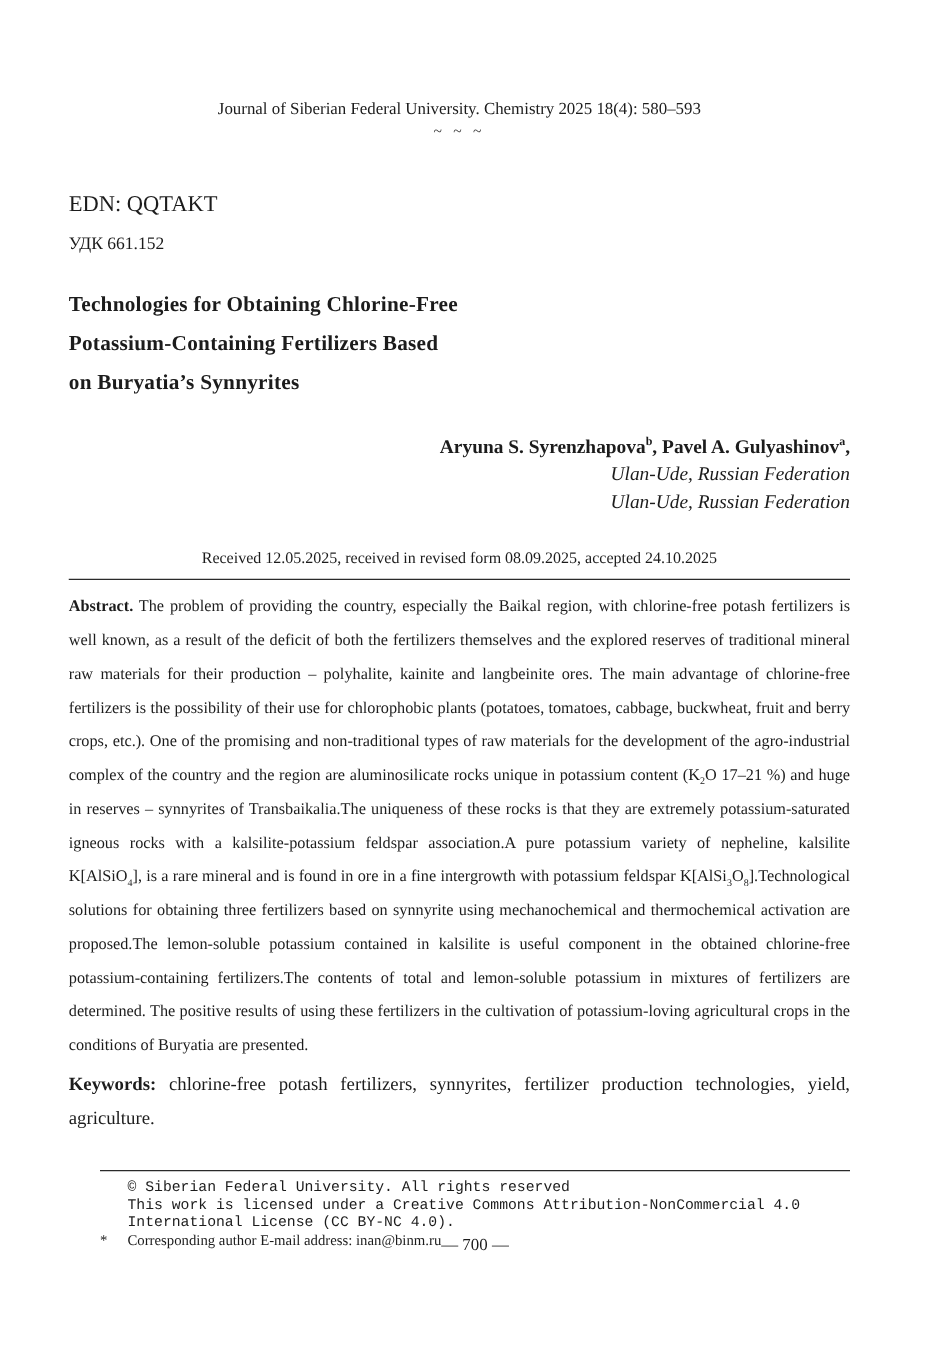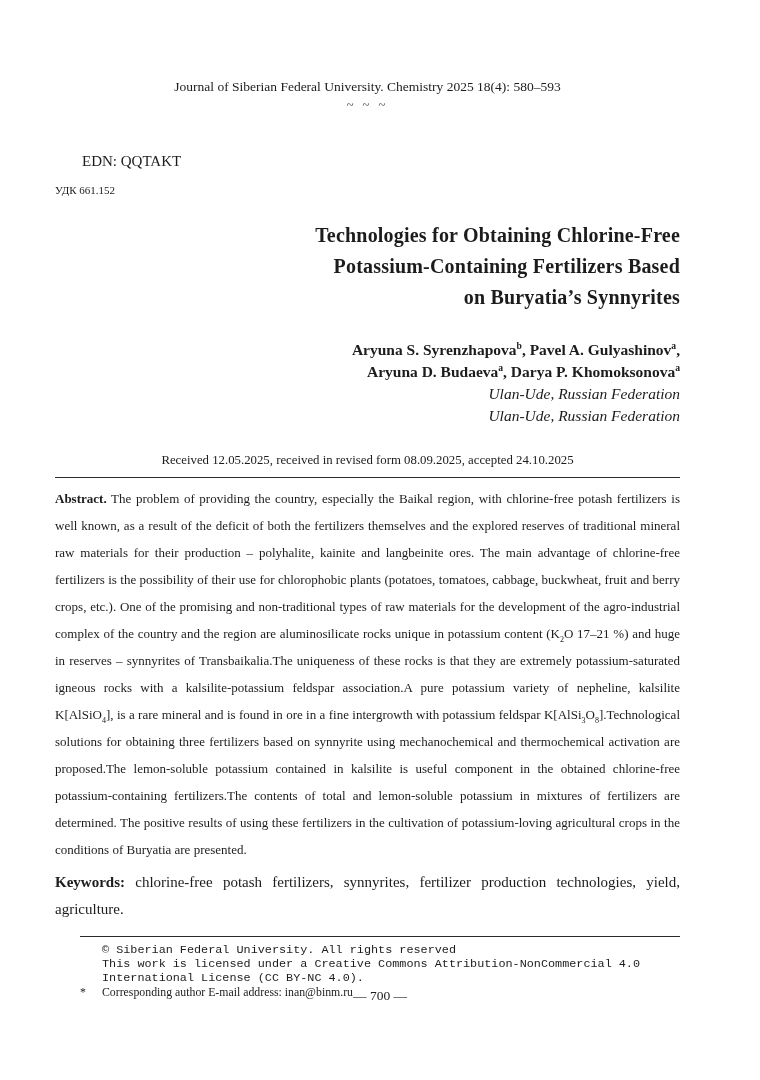--- a/index.html
+++ b/index.html
@@ -12,23 +12,23 @@
     position: relative;
     width: 760px;
     height: 1080px;
     background: #ffffff;
     box-sizing: border-box;
     padding: 78px 80px 0 55px;
     overflow: hidden;
   }
   .running-head { text-align: center; font-size: 13.5px; line-height: 17px; }
   .ornament { text-align: center; font-size: 12.5px; margin-top: 3px; letter-spacing: 3px; color: #333; }
-  .edn { margin-top: 40px; font-size: 15px; margin-left: 27px; }
-  .udc { margin-top: 14px; font-size: 11px; }
-  .title { margin: 24px 0 0 0; font-size: 20px; font-weight: bold; line-height: 31px; letter-spacing: 0.2px; text-align: right; }
+  .edn { margin-top: 40px; font-size: 18px; }
+  .udc { margin-top: 14px; font-size: 14px; }
+  .title { margin: 24px 0 0 0; font-size: 17px; font-weight: bold; line-height: 31px; letter-spacing: 0.2px; }
   .authors { margin-top: 26px; text-align: right; font-weight: bold; font-size: 15.5px; line-height: 22px; }
   .affils { text-align: right; font-style: italic; font-size: 15.5px; line-height: 22px; }
   .received { margin-top: 26px; text-align: center; font-size: 12.8px; }
   .abstract-rule { margin-top: 9px; border-top: 1.4px solid #2a2a2a; height: 0; }
   .abstract { margin: 7px 0 0 0; font-size: 13px; line-height: 27px; text-align: justify; }
   .keywords { margin: 6px 0 0 0; font-size: 15px; line-height: 27px; text-align: justify; }
   .abstract b, .keywords b { font-weight: bold; }
   sup { font-size: 0.62em; line-height: 0; }
   sub { font-size: 0.62em; line-height: 0; }
   .footnote-block {
@@ -56,21 +56,20 @@
   <div class="udc">УДК 661.152</div>
 
   <h1 class="title">
     <div>Technologies for Obtaining Chlorine-Free</div>
     <div>Potassium-Containing Fertilizers Based</div>
     <div>on Buryatia’s Synnyrites</div>
   </h1>
 
   <div class="authors">
     <div><span>Aryuna S. Syrenzhapova</span><sup>b</sup><span>, Pavel A. Gulyashinov</span><sup>a</sup><span>,</span></div>
-    <div><span>Aryuna D. Budaeva</span><sup>a</sup><span>, Darya P. Khomoksonova</span><sup>a</sup></div>
   </div>
 
   <div class="affils">
     <div><span>Ulan-Ude, Russian Federation</span></div>
     <div><span>Ulan-Ude, Russian Federation</span></div>
   </div>
 
   <div class="received">Received 12.05.2025, received in revised form 08.09.2025, accepted 24.10.2025</div>
 
   <div class="abstract-rule"></div>

